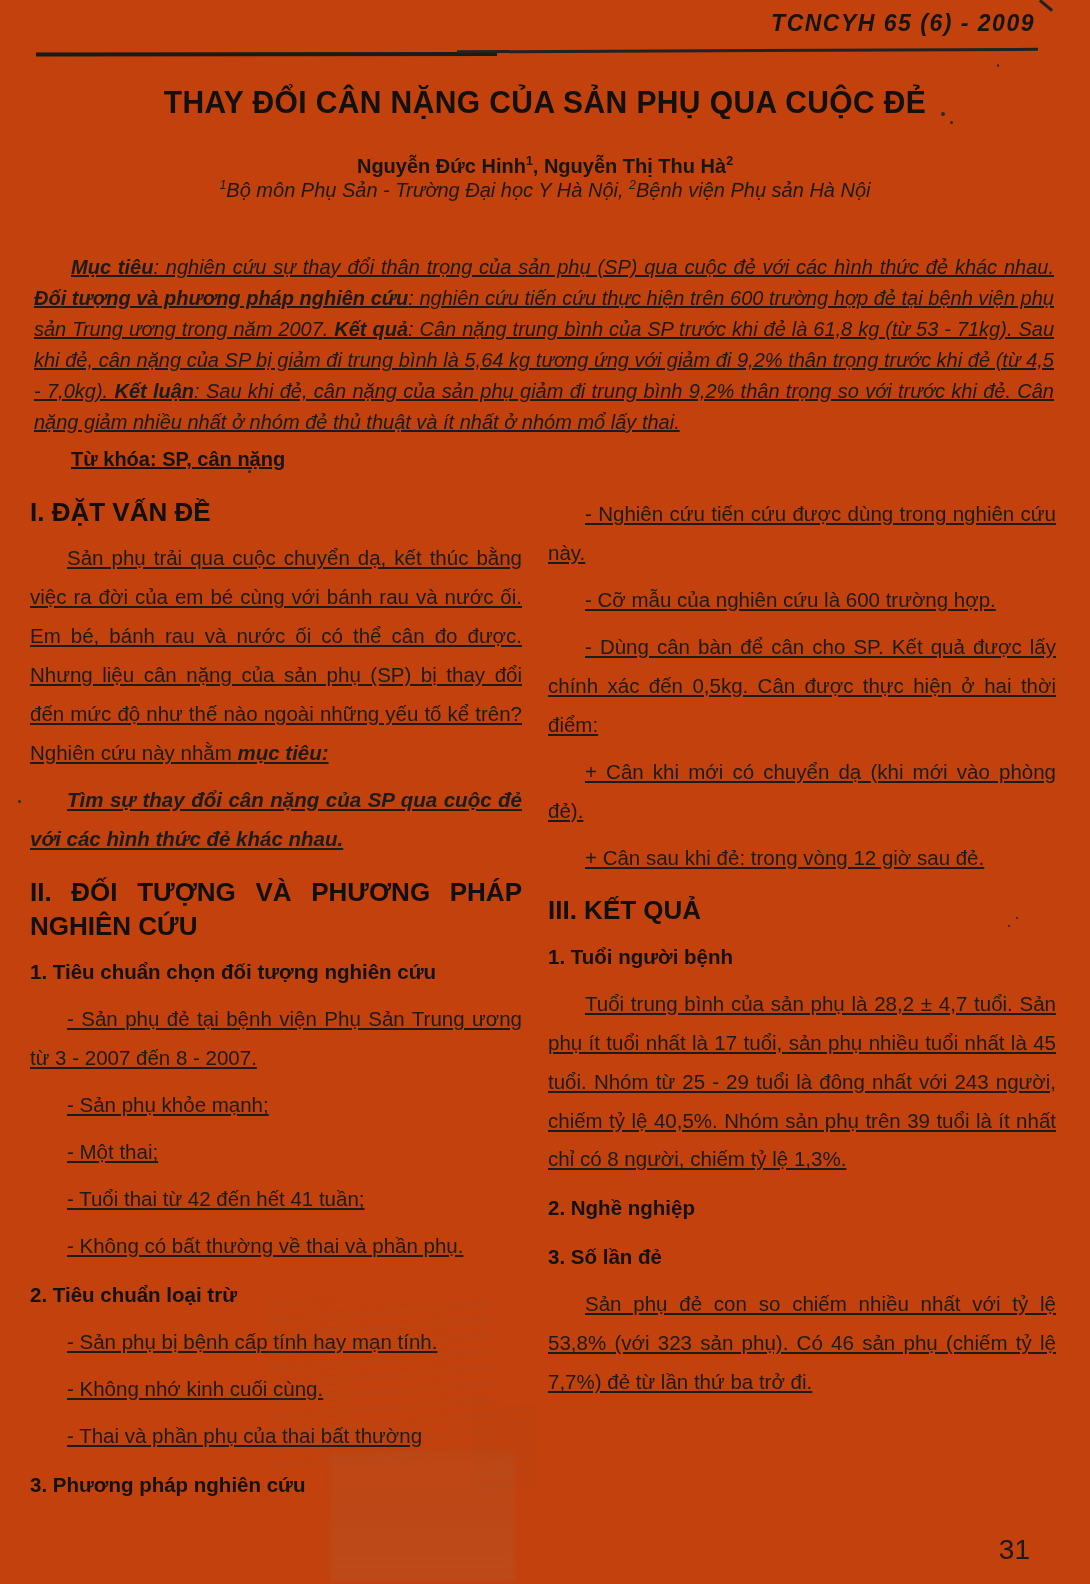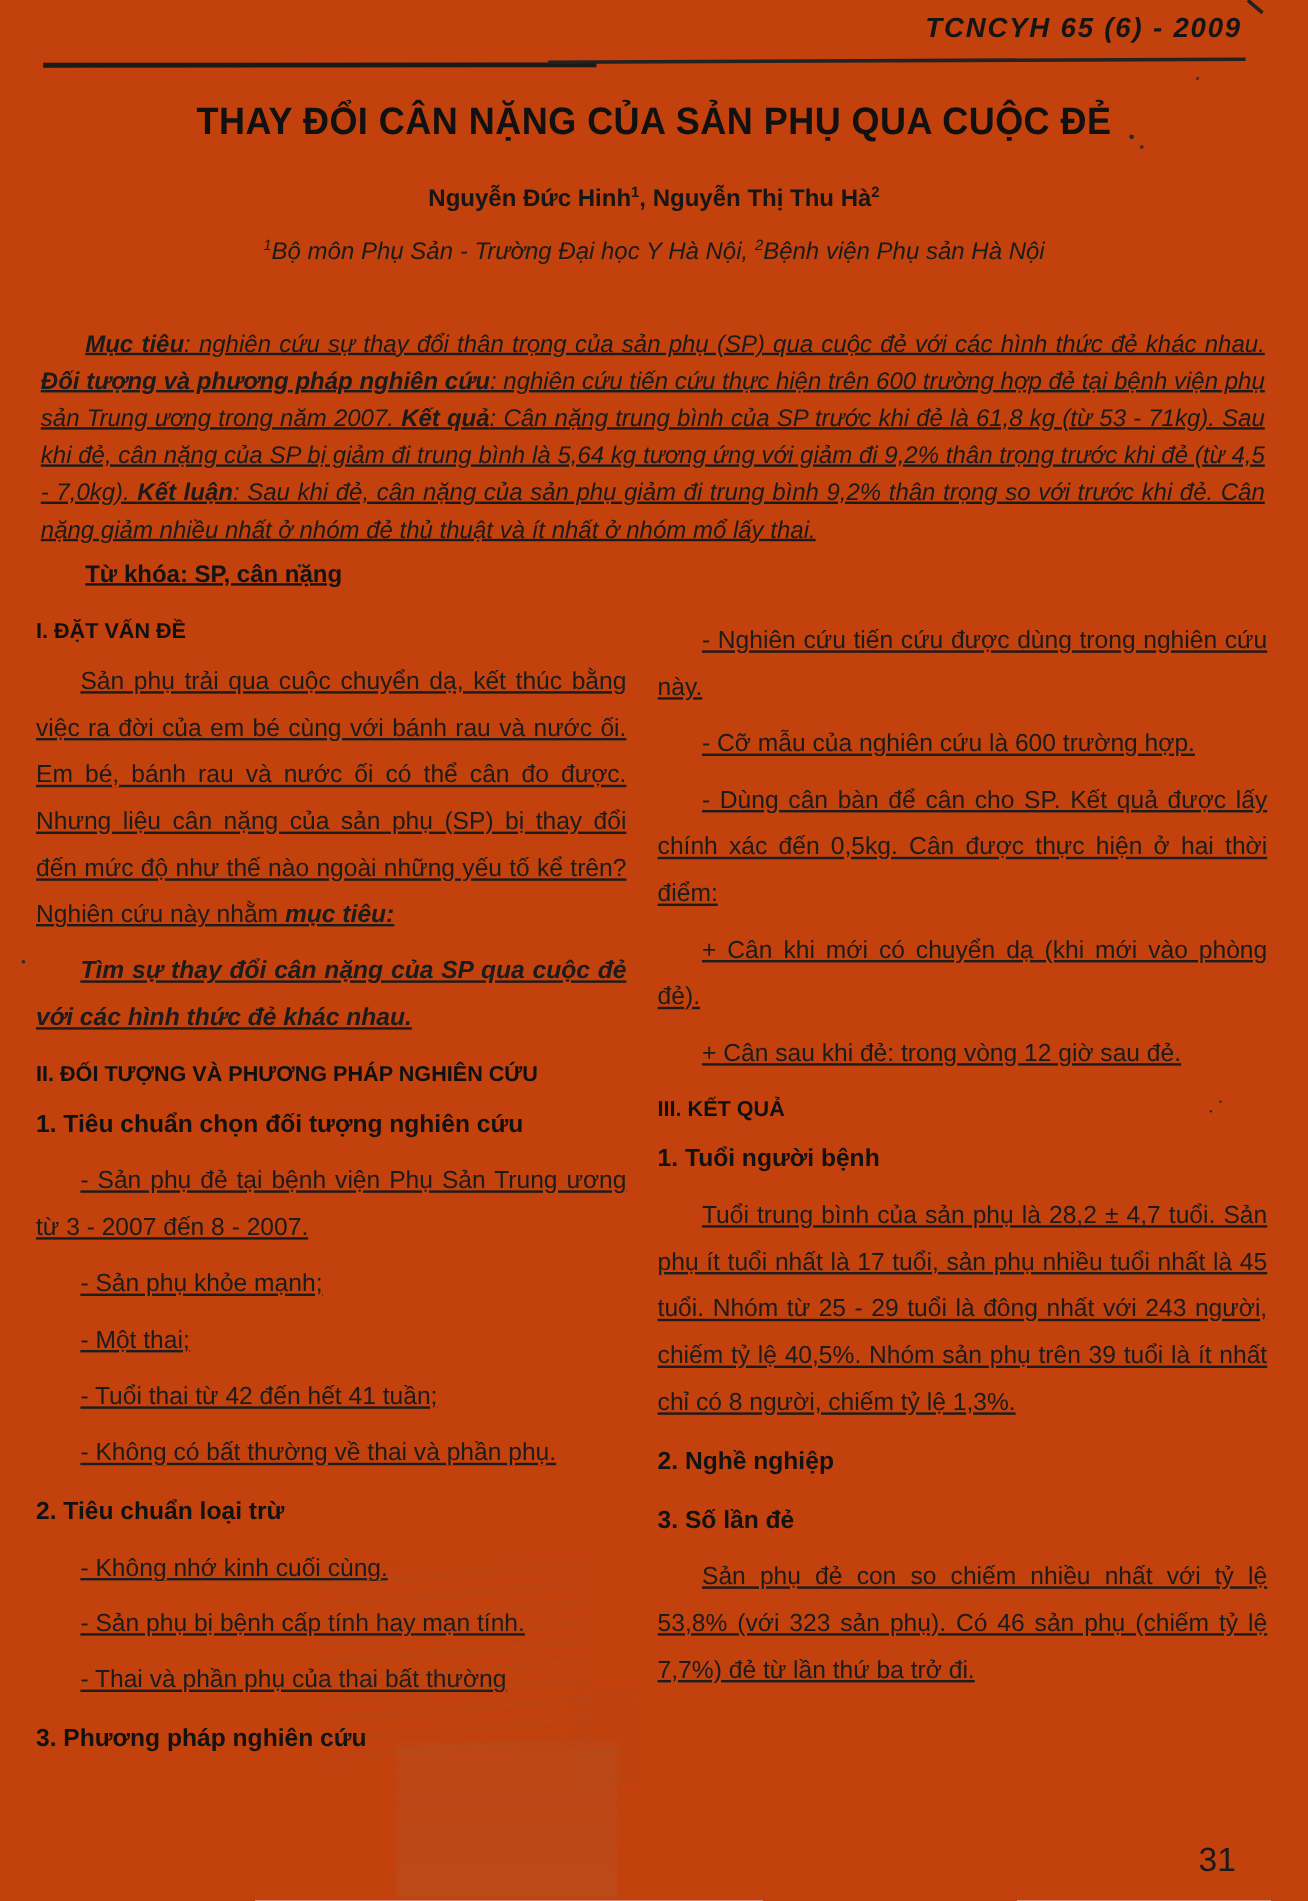--- a/index.html
+++ b/index.html
@@ -50,21 +50,21 @@
     transform: scaleY(1.06);
   }
   .authors {
     margin-top: 36px;
     text-align: center;
     font-size: 20px;
     font-weight: 700;
     color: #161616;
   }
   .affil {
-    margin-top: 21px;
+    margin-top: 1px;
     text-align: center;
     font-size: 20px;
     font-style: italic;
     color: #1b1b1b;
   }
   sup { font-size: 0.62em; vertical-align: super; line-height: 0; }
   
   .abstract {
     margin: 50px 36px 0 34px;
     font-size: 20px;
@@ -87,21 +87,21 @@
     gap: 26px;
     margin: 24px 34px 0 30px;
     align-items: flex-start;
   }
   .col { font-size: 20.5px; line-height: 1.9; text-align: justify; }
   .col.left  { width: 492px; flex: 0 0 492px; }
   .col.right { width: 508px; flex: 0 0 508px; }
   .col p { margin: 0 0 8px 0; }
   .col h2 {
     margin: 0 0 10px 0;
-    font-size: 18px;
+    font-size: 26px;
     font-weight: 700;
     line-height: 1.32;
     text-align: left;
     color: #101010;
   }
   .col h2.just { text-align: justify; }
   .col h2.mt { margin-top: 16px; }
   .col h3 {
     margin: 10px 0 8px 0;
     font-size: 20.5px;
@@ -193,22 +193,22 @@
       <p class="ind bi">Tìm sự thay đổi cân nặng của SP qua cuộc đẻ với các hình thức đẻ khác nhau.</p>
 
       <h2 class="just mt">II. ĐỐI TƯỢNG VÀ PHƯƠNG PHÁP NGHIÊN CỨU</h2>
       <h3>1. Tiêu chuẩn chọn đối tượng nghiên cứu</h3>
       <p class="ind">- Sản phụ đẻ tại bệnh viện Phụ Sản Trung ương từ 3 - 2007 đến 8 - 2007.</p>
       <p class="ind">- Sản phụ khỏe mạnh;</p>
       <p class="ind">- Một thai;</p>
       <p class="ind">- Tuổi thai từ 42 đến hết 41 tuần;</p>
       <p class="ind">- Không có bất thường về thai và phần phụ.</p>
       <h3>2. Tiêu chuẩn loại trừ</h3>
+      <p class="ind">- Sản phụ bị bệnh cấp tính hay mạn tính.</p>
       <p class="ind">- Không nhớ kinh cuối cùng.</p>
-      <p class="ind">- Sản phụ bị bệnh cấp tính hay mạn tính.</p>
       <p class="ind">- Thai và phần phụ của thai bất thường</p>
       <h3>3. Phương pháp nghiên cứu</h3>
     </div>
 
     <div class="col right">
       <p class="ind">- Nghiên cứu tiến cứu được dùng trong nghiên cứu này.</p>
       <p class="ind">- Cỡ mẫu của nghiên cứu là 600 trường hợp.</p>
       <p class="ind">- Dùng cân bàn để cân cho SP. Kết quả được lấy chính xác đến 0,5kg. Cân được thực hiện ở hai thời điểm:</p>
       <p class="ind">+ Cân khi mới có chuyển dạ (khi mới vào phòng đẻ).</p>
       <p class="ind">+ Cân sau khi đẻ: trong vòng 12 giờ sau đẻ.</p>

